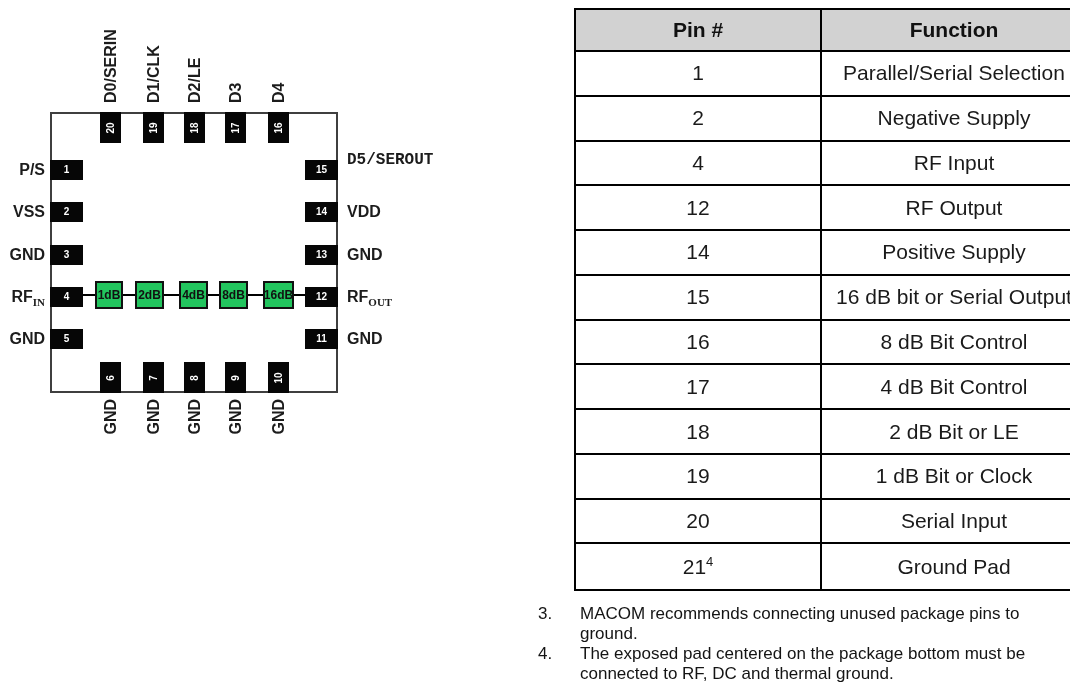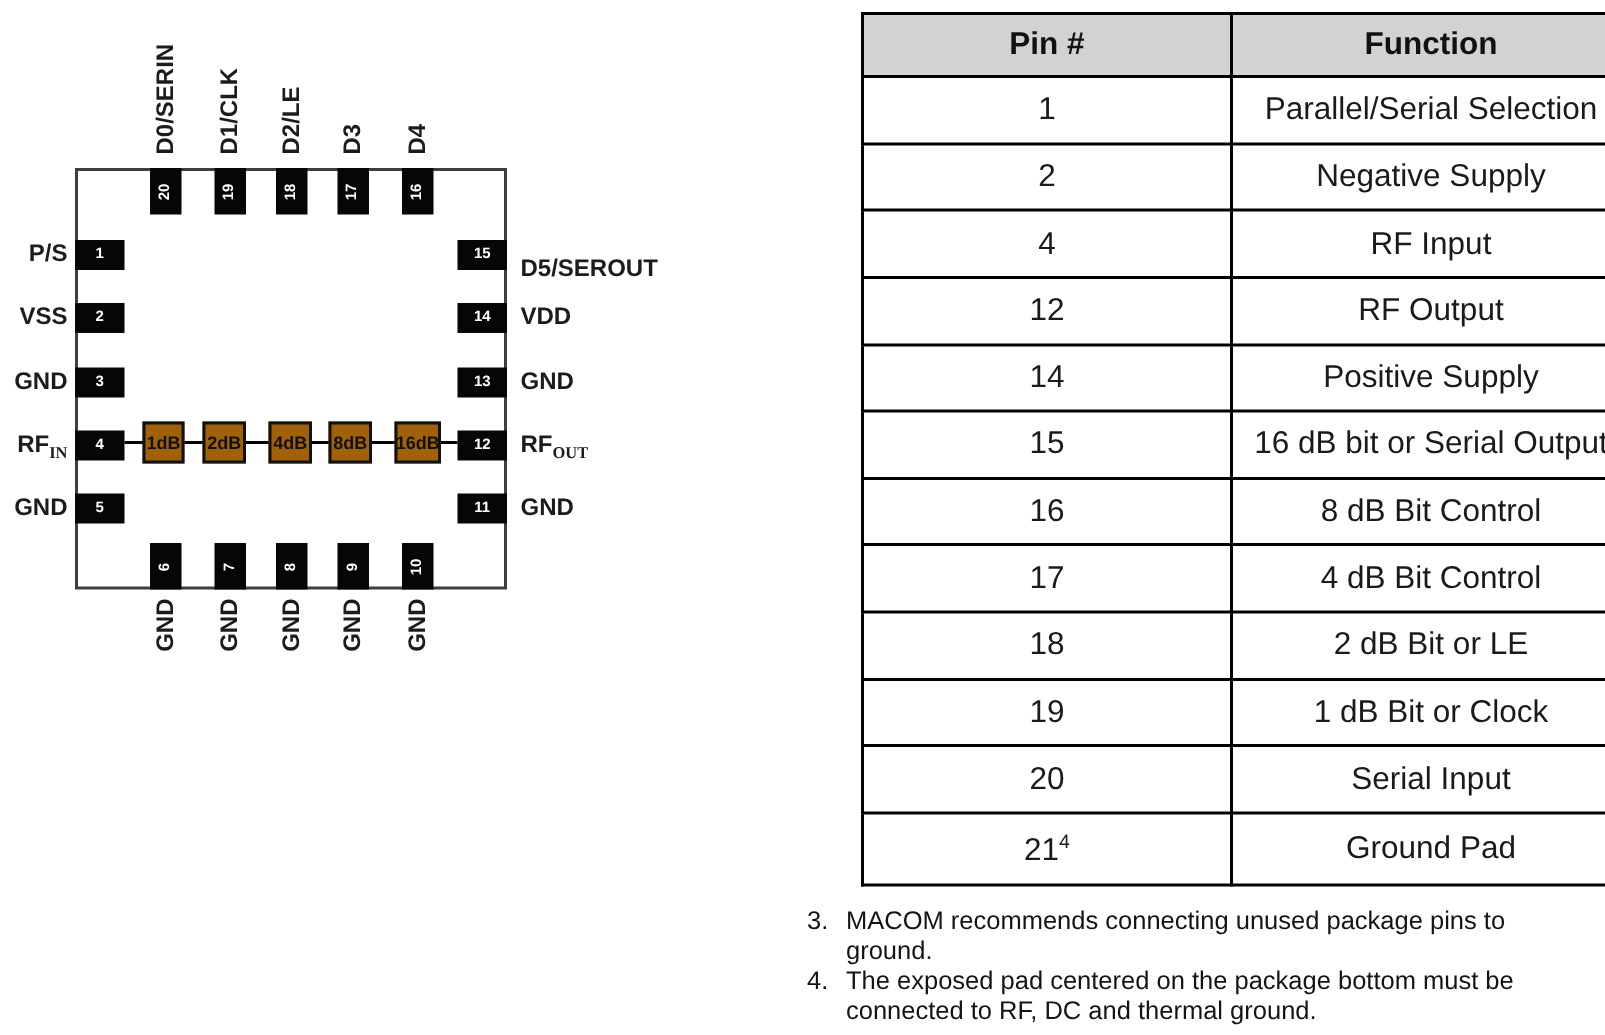--- a/index.html
+++ b/index.html
@@ -25,21 +25,21 @@
   }
   .side-label .subscript{font-size:11px;vertical-align:-4px;font-weight:700;font-family:Liberation Serif, serif;}
   .vlabel{
     position:absolute;font-size:16px;font-weight:700;color:#1c1c1c;
     white-space:nowrap;line-height:18px;transform-origin:0 0;
   }
   .vlabel.up{transform:rotate(-90deg);}
   .vlabel.down{transform:rotate(-90deg) translateX(-100%);}
   .rf-line{position:absolute;left:83px;top:294px;width:222px;height:2px;background:#000;z-index:1;}
   .atten{
-    position:absolute;top:281px;height:28px;background:#a16207;border:2px solid #111;
+    position:absolute;top:281px;height:28px;background:#22c55e;border:2px solid #111;
     box-sizing:border-box;z-index:2;display:flex;align-items:center;justify-content:center;
     font-size:12px;font-weight:600;color:#111;
   }
   
   #table-wrap{position:absolute;left:538px;top:8px;padding-left:36px;}
   table.pin-table{
     border-collapse:collapse;table-layout:fixed;width:512px;height:583px;
   }
   .pin-table th,.pin-table td{
     border:2px solid #000;text-align:center;vertical-align:middle;
@@ -50,21 +50,21 @@
   }
   .pin-table td{font-size:21px;color:#1a1a1a;}
   .pin-table col.c1{width:246px;}
   .pin-table col.c2{width:266px;}
   .pin-table sup{font-size:13px;}
   
   #notes{position:absolute;left:538px;top:604px;width:528px;}
   .note{display:flex;font-size:17px;line-height:20px;color:#141414;}
   .note-num{width:26px;flex:0 0 26px;}
   .note-lines{flex:1;}
-  .note-lines div{white-space:nowrap;}
+  .note-lines div{white-space:nowrap;margin-left:16px;}
 </style>
 </head>
 <body>
 
 <div id="root">
 
   <div id="diagram">
     <div class="chip-body"></div>
     <div class="rf-line"></div>
 
@@ -124,21 +124,21 @@
         <span>4</span>
       </div>
       <div class="side-label" style="left: 0px; width: 45px; text-align: right; top: 286px;"><span>RF</span><span class="subscript">IN</span></div>
       <div class="pad" style="left: 50px; top: 329px; width: 33px; height: 20px;">
         <span>5</span>
       </div>
       <div class="side-label" style="left: 0px; width: 45px; text-align: right; top: 328px;"><span>GND</span></div>
       <div class="pad" style="left: 305px; top: 160px; width: 33px; height: 20px;">
         <span>15</span>
       </div>
-      <div class="side-label" style="left: 347px; top: 169px;"><span>D5/SEROUT</span></div>
+      <div class="side-label" style="left: 347px; top: 149px; font-family: Liberation Mono, monospace;"><span>D5/SEROUT</span></div>
       <div class="pad" style="left: 305px; top: 202px; width: 33px; height: 20px;">
         <span>14</span>
       </div>
       <div class="side-label" style="left: 347px; top: 201px;"><span>VDD</span></div>
       <div class="pad" style="left: 305px; top: 245px; width: 33px; height: 20px;">
         <span>13</span>
       </div>
       <div class="side-label" style="left: 347px; top: 244px;"><span>GND</span></div>
       <div class="pad" style="left: 305px; top: 287px; width: 33px; height: 20px;">
         <span>12</span>

